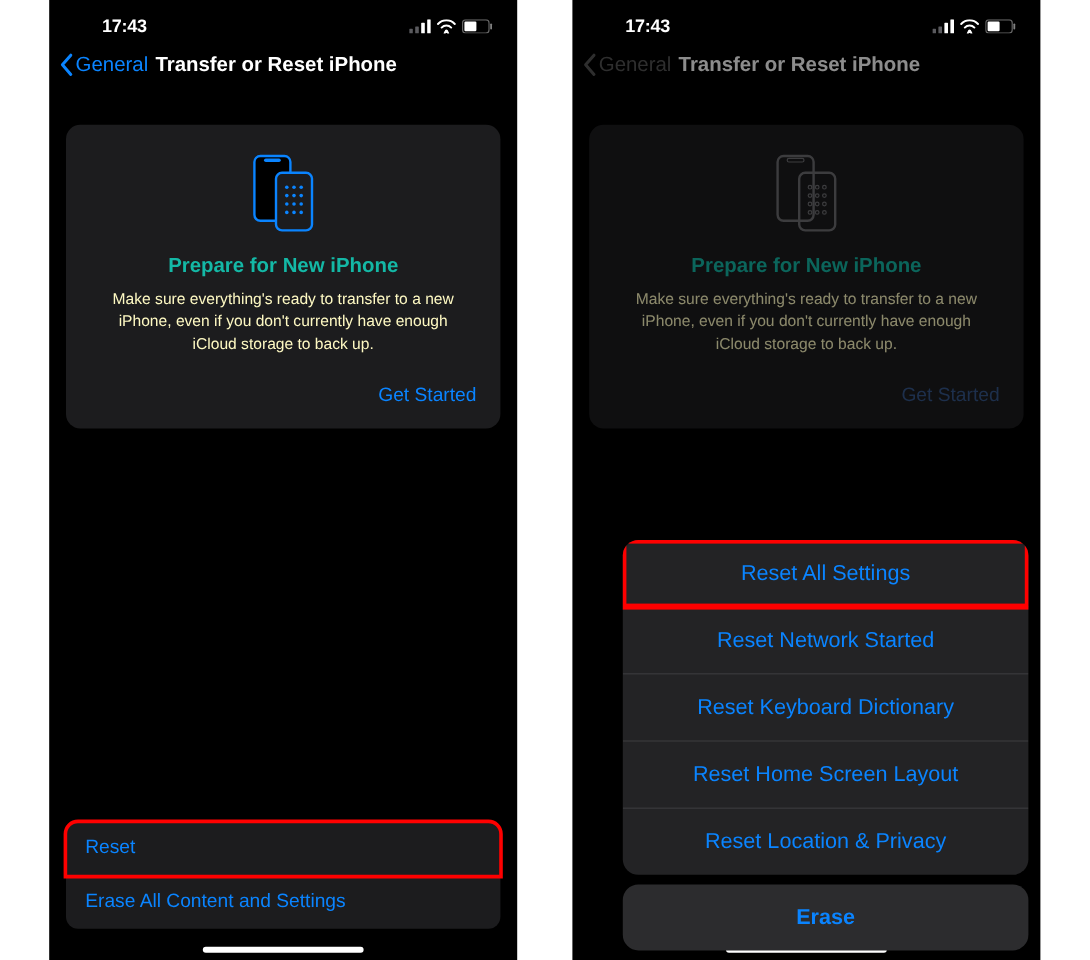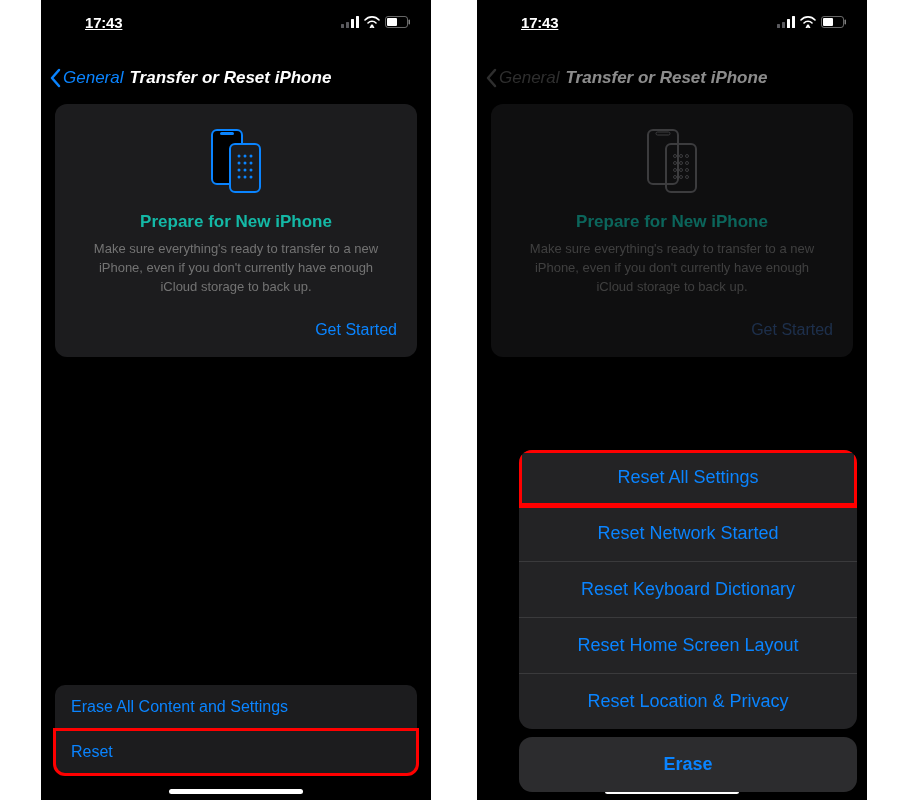--- a/index.html
+++ b/index.html
@@ -30,34 +30,32 @@
       display: flex;
       align-items: center;
       justify-content: space-between;
       padding: 0 20px 0 44px;
       color: #ffffff;
       font-size: 15px;
       font-weight: 600;
     }
     .status-left {
       letter-spacing: -0.2px;
-      text-decoration: underline;
     }
     .status-right {
       display: flex;
       align-items: center;
       gap: 5px;
     }
     .status-right svg { display: block; }
     .nav-bar {
       height: 44px;
       display: flex;
-      align-items: flex-end;
+      align-items: flex-start;
       padding: 0 8px;
-      font-style: italic;
     }
     .back-button {
       display: flex;
       align-items: center;
       color: #0a84ff;
       font-size: 17px;
       gap: 2px;
     }
     .nav-title {
       color: #ffffff;
@@ -80,21 +78,21 @@
       display: flex;
       justify-content: center;
     }
     .prepare-title {
       color: #14b8a6;
       font-size: 17px;
       font-weight: 600;
       margin-bottom: 8px;
     }
     .prepare-desc {
-      color: #737373;
+      color: #fef9c3;
       font-size: 13px;
       line-height: 1.45;
       margin-bottom: 24px;
       padding: 0 4px;
     }
     .get-started {
       color: #0a84ff;
       font-size: 16px;
       text-align: right;
     }
@@ -242,22 +240,22 @@
             <circle cx="45" cy="51" r="1.5" fill="#0a84ff"></circle>
         </svg>
       </div>
       <div class="prepare-title">Prepare for New iPhone</div>
       <div class="prepare-desc">Make sure everything's ready to transfer to a new iPhone, even if you don't currently have enough iCloud storage to back up.</div>
       <div class="get-started">Get Started</div>
     </div>
   </div>
 
   <div class="bottom-options">
+    <div class="option-row highlight-red">Reset</div>
     <div class="option-row">Erase All Content and Settings</div>
-    <div class="option-row highlight-red">Reset</div>
   </div>
 
   <div class="home-indicator"></div>
 </div>
 
 <div class="phone dimmed">
   <div class="status-bar" style="opacity:1">
     <div class="status-left">17:43</div>
     <div class="status-right">
       <svg width="18" height="12" viewBox="0 0 18 12">

